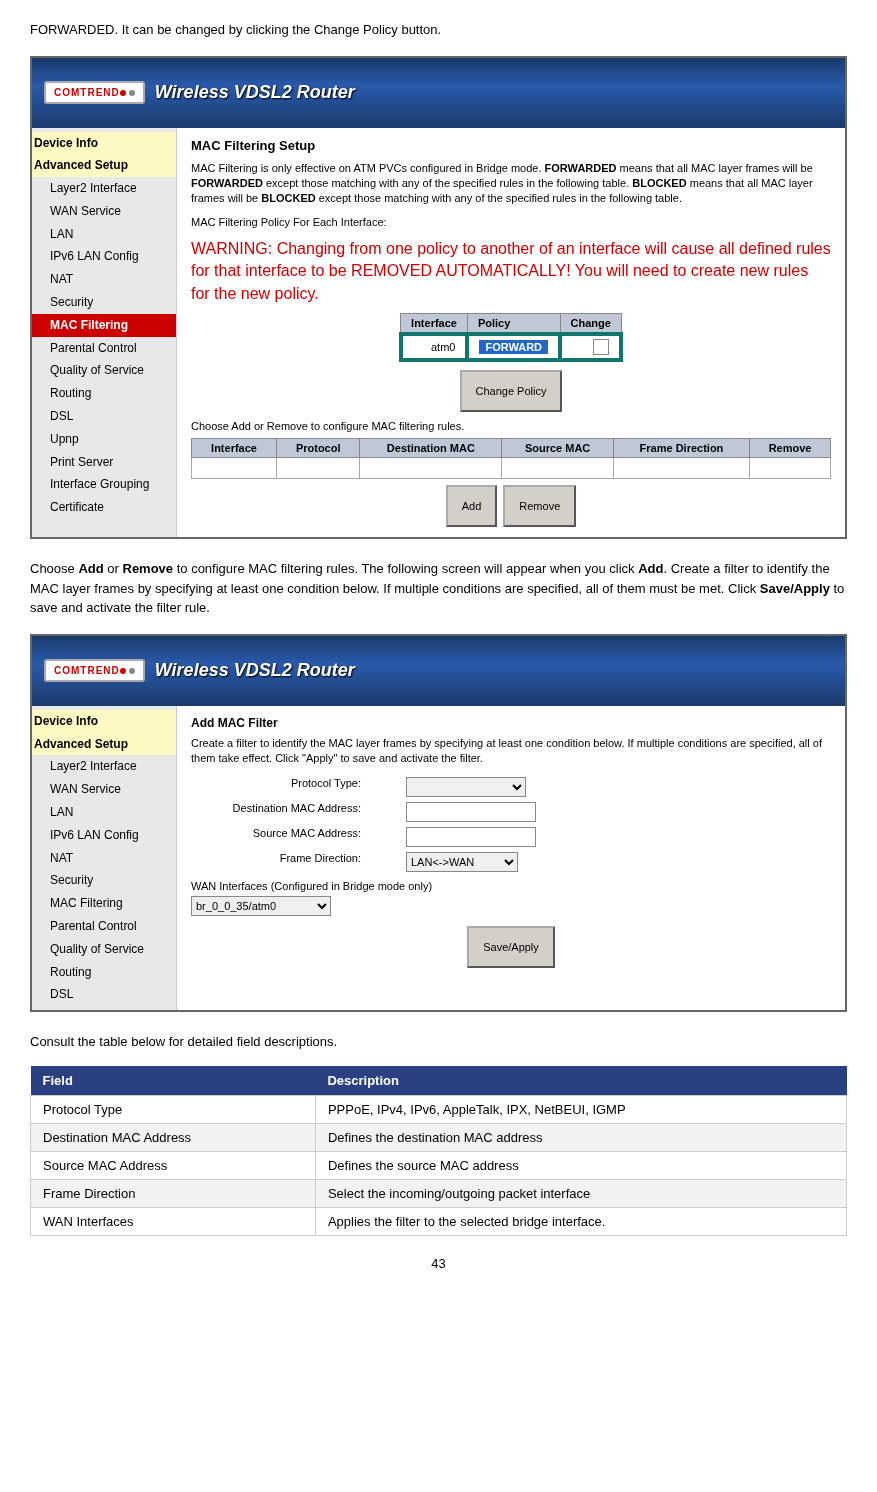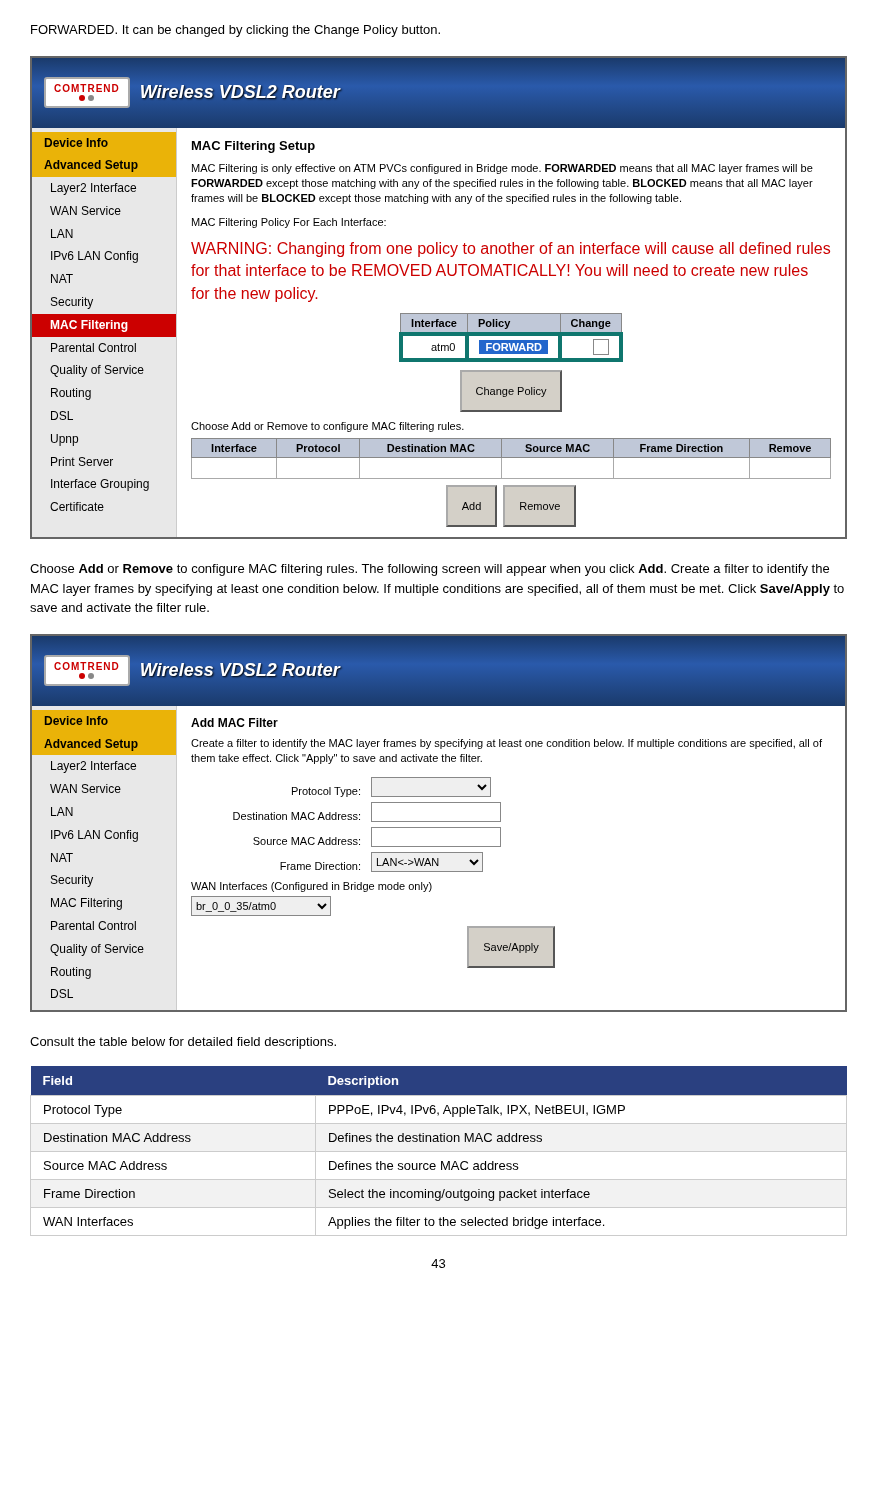--- a/index.html
+++ b/index.html
@@ -31,21 +31,21 @@
       gap: 10px;
       min-height: 70px;
     }
 
     .router-logo-box {
       background: #fff;
       border: 2px solid #aaa;
       padding: 4px 8px;
       border-radius: 3px;
       display: flex;
-      flex-direction: column;
+      flex-direction: row;
       align-items: center;
     }
 
     .logo-comtrend {
       font-size: 10px;
       font-weight: bold;
       color: #cc0000;
       letter-spacing: 1px;
     }
 
@@ -94,22 +94,22 @@
     }
 
     .sidebar-item.selected {
       background: #cc0000;
       color: #fff;
       font-weight: bold;
     }
 
     .sidebar-item.header {
       font-weight: bold;
-      padding-left: 12px;
-      background: #eab308;
+      padding-left: 2px;
+      background: #fef9c3;
     }
 
     .sidebar-item.sub {
       padding-left: 18px;
     }
 
     .main-content {
       flex: 1;
       padding: 10px 14px;
       background: #fff;
@@ -227,22 +227,23 @@
     }
 
     .add-mac-desc {
       font-size: 11px;
       margin-bottom: 10px;
       line-height: 1.4;
     }
 
     .form-row {
       display: flex;
-      align-items: flex-end;
+      align-items: flex-start;
       margin-bottom: 5px;
+      gap: 35px;
     }
 
     .form-label {
       width: 180px;
       font-size: 11px;
       text-align: right;
       padding-right: 10px;
     }
 
     .form-input {

